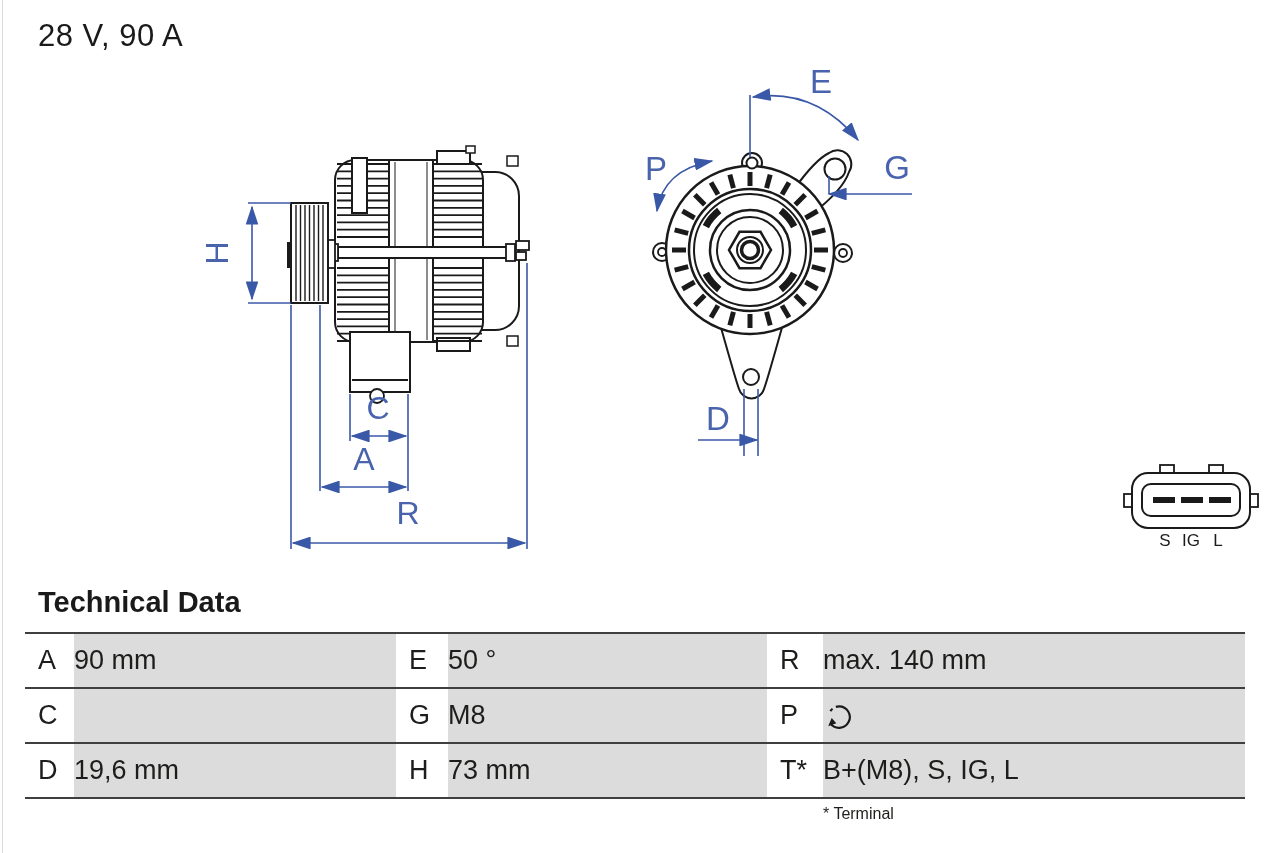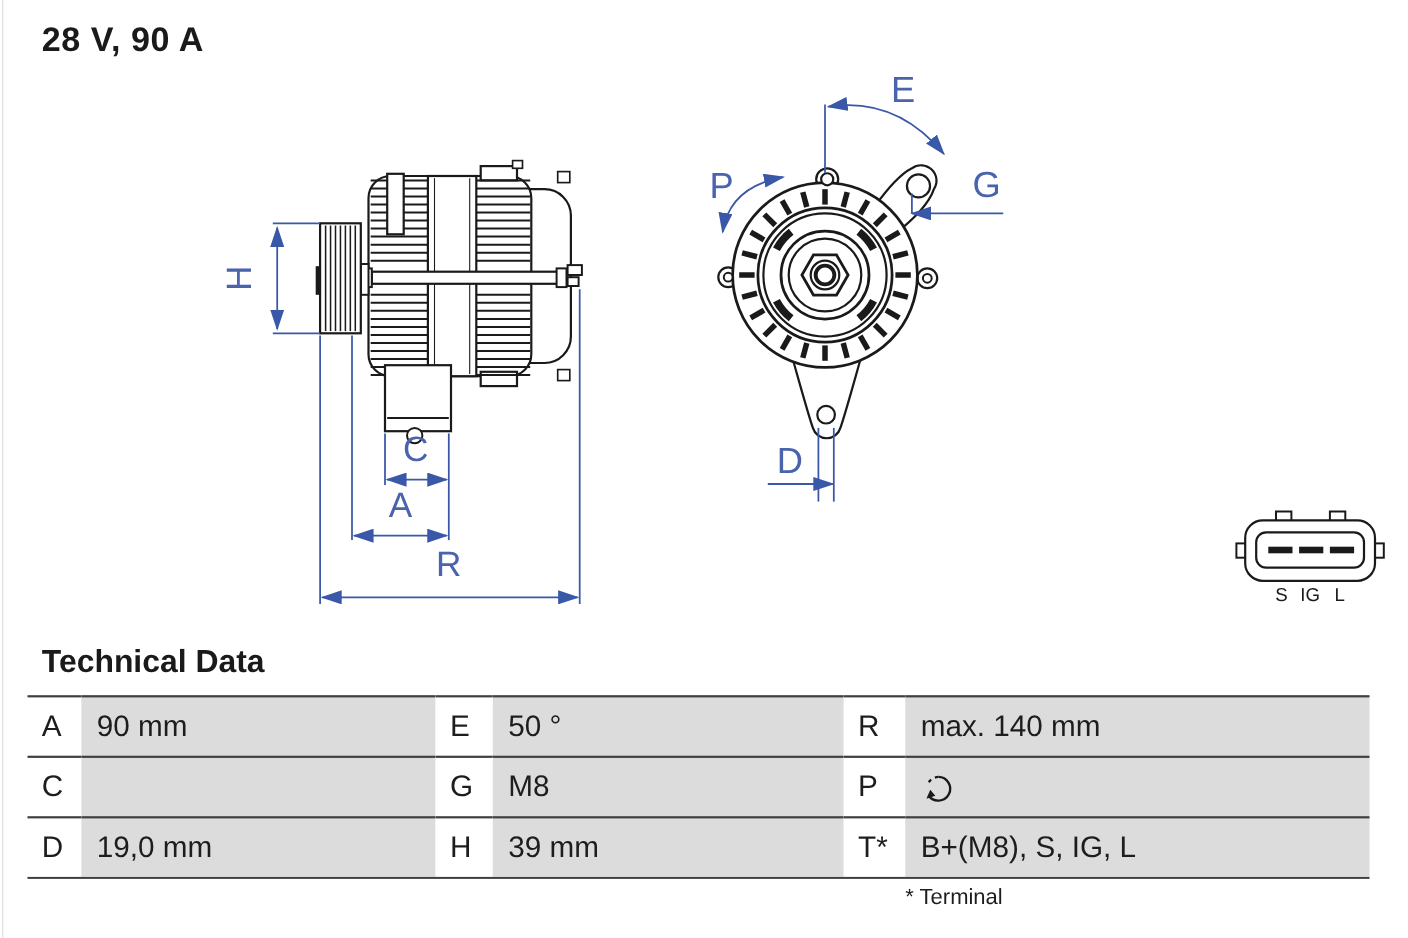--- a/index.html
+++ b/index.html
@@ -2,44 +2,44 @@
 <html><head>
 <meta charset="utf-8">
 <style>
   html,body{margin:0;padding:0;background:#ffffff;}
   body{
     width:1280px;height:853px;position:relative;overflow:hidden;
     font-family:"Liberation Sans", sans-serif;color:#1d1d1b;
   }
   .page-edge{position:absolute;left:2px;top:0;bottom:0;width:1px;background:#dcdcdc;}
   .rating-title{
-    position:absolute;left:38px;top:18px;font-size:31px;font-weight:700;
+    position:absolute;left:38px;top:18px;font-size:31px;font-weight:400;
     letter-spacing:0.5px;color:#1a1a1a;
   }
   .drawing-svg{position:absolute;left:0;top:0;}
   .tech-section{position:absolute;left:0;top:586px;width:1280px;}
   .tech-title{
     margin:0 0 0 38px;font-size:29px;font-weight:bold;color:#1a1a1a;height:46px;
   }
   .tech-table{
     margin-left:25px;width:1220px;
     display:grid;
     grid-template-columns:49px 322px 52px 319px 56px 422px;
     border-bottom:2px solid #3f3f3f;
   }
   .tech-row{display:contents;}
   .tech-cell{
     height:53px;border-top:2px solid #3f3f3f;
     display:flex;align-items:center;font-size:27px;color:#1d1d1b;
   }
   .tech-cell.lbl{background:#ffffff;padding-left:13px;}
-  .tech-cell.val{background:#dcdcdc;padding-left:14px;}
+  .tech-cell.val{background:#dcdcdc;}
   .rot-icon{margin-left:2px;}
   .tech-footnote{
-    margin:6px 0 0 823px;font-size:20px;color:#1d1d1b;
+    margin:6px 0 0 823px;font-size:16px;color:#1d1d1b;
   }
 </style>
 </head>
 <body>
 
 <div class="page-edge"></div>
 
 <div class="rating-title">28 V, 90 A</div>
 
 <svg class="drawing-svg" width="1280" height="580" viewBox="0 0 1280 580">
@@ -265,22 +265,22 @@
         <svg class="rot-icon" width="28" height="28" viewBox="0 0 26 26">
           <path d="M13,4 A10,10 0 1 1 4.8,19.7" fill="none" stroke="#1a1a1a" stroke-width="2"></path>
           <path d="M5,8.5 A10,10 0 0 1 13,4" fill="none" stroke="#1a1a1a" stroke-width="2" stroke-dasharray="3,3.5"></path>
           <polygon points="3,22.5 10.5,19.8 6.2,14.8" fill="#1a1a1a"></polygon>
         </svg>
       </div>
     </div>
 
     <div class="tech-row">
       <div class="tech-cell lbl">D</div>
-      <div class="tech-cell val">19,0 mm</div>
+      <div class="tech-cell val">19,6 mm</div>
       <div class="tech-cell lbl">H</div>
-      <div class="tech-cell val">39 mm</div>
+      <div class="tech-cell val">73 mm</div>
       <div class="tech-cell lbl">T*</div>
       <div class="tech-cell val">B+(M8), S, IG, L</div>
     </div>
   </div>
 
   <div class="tech-footnote">* Terminal</div>
 </div>
 
 </body></html>

